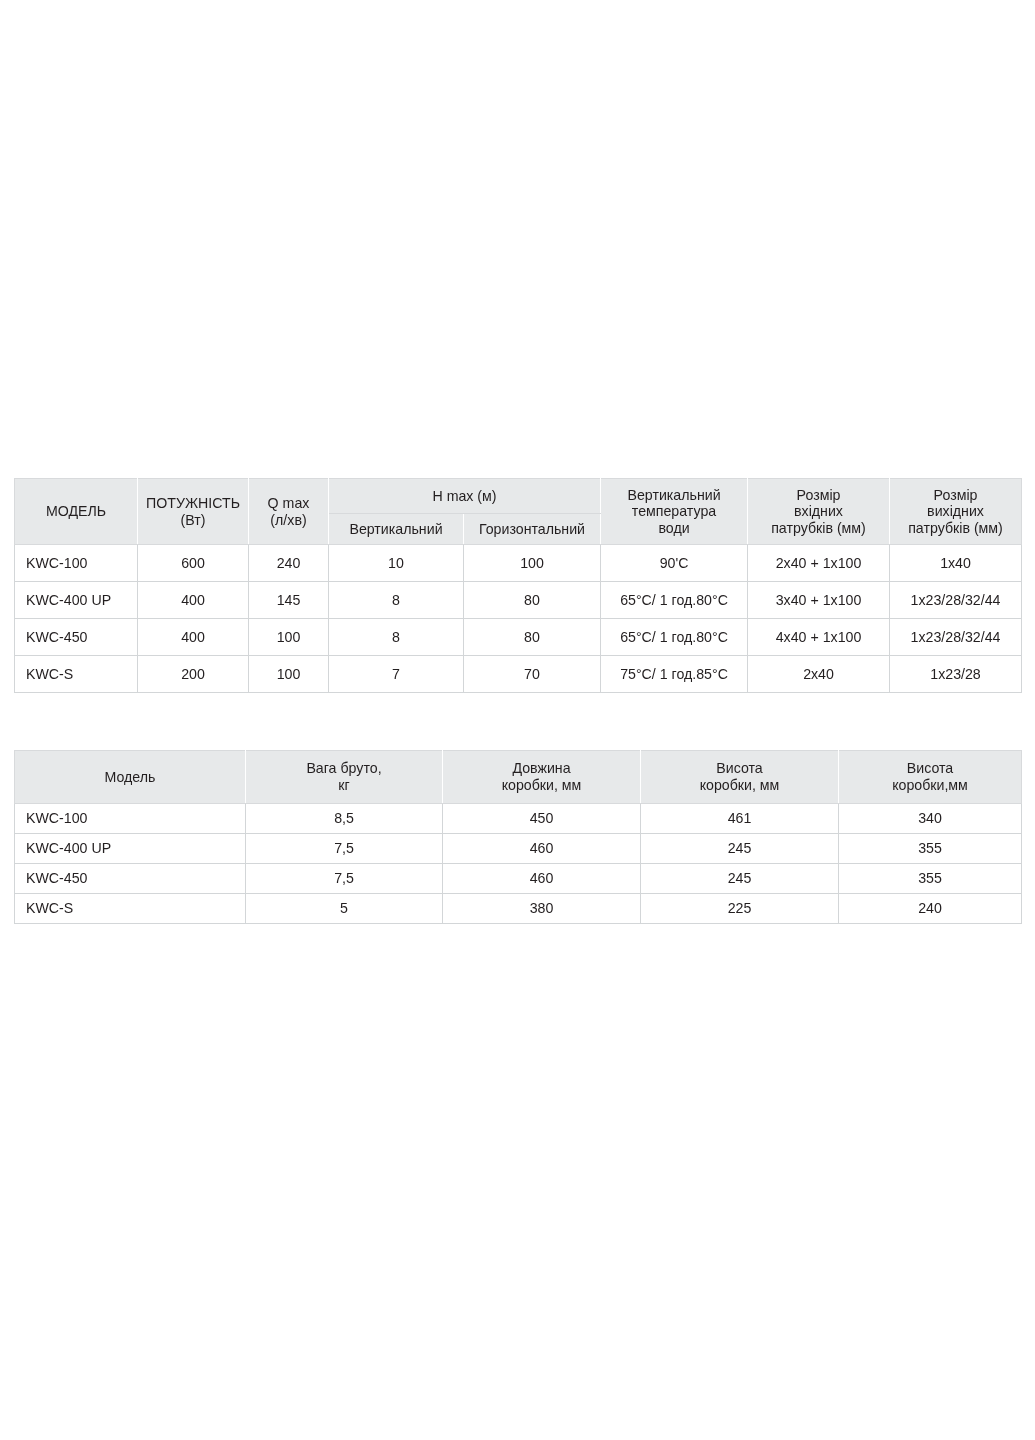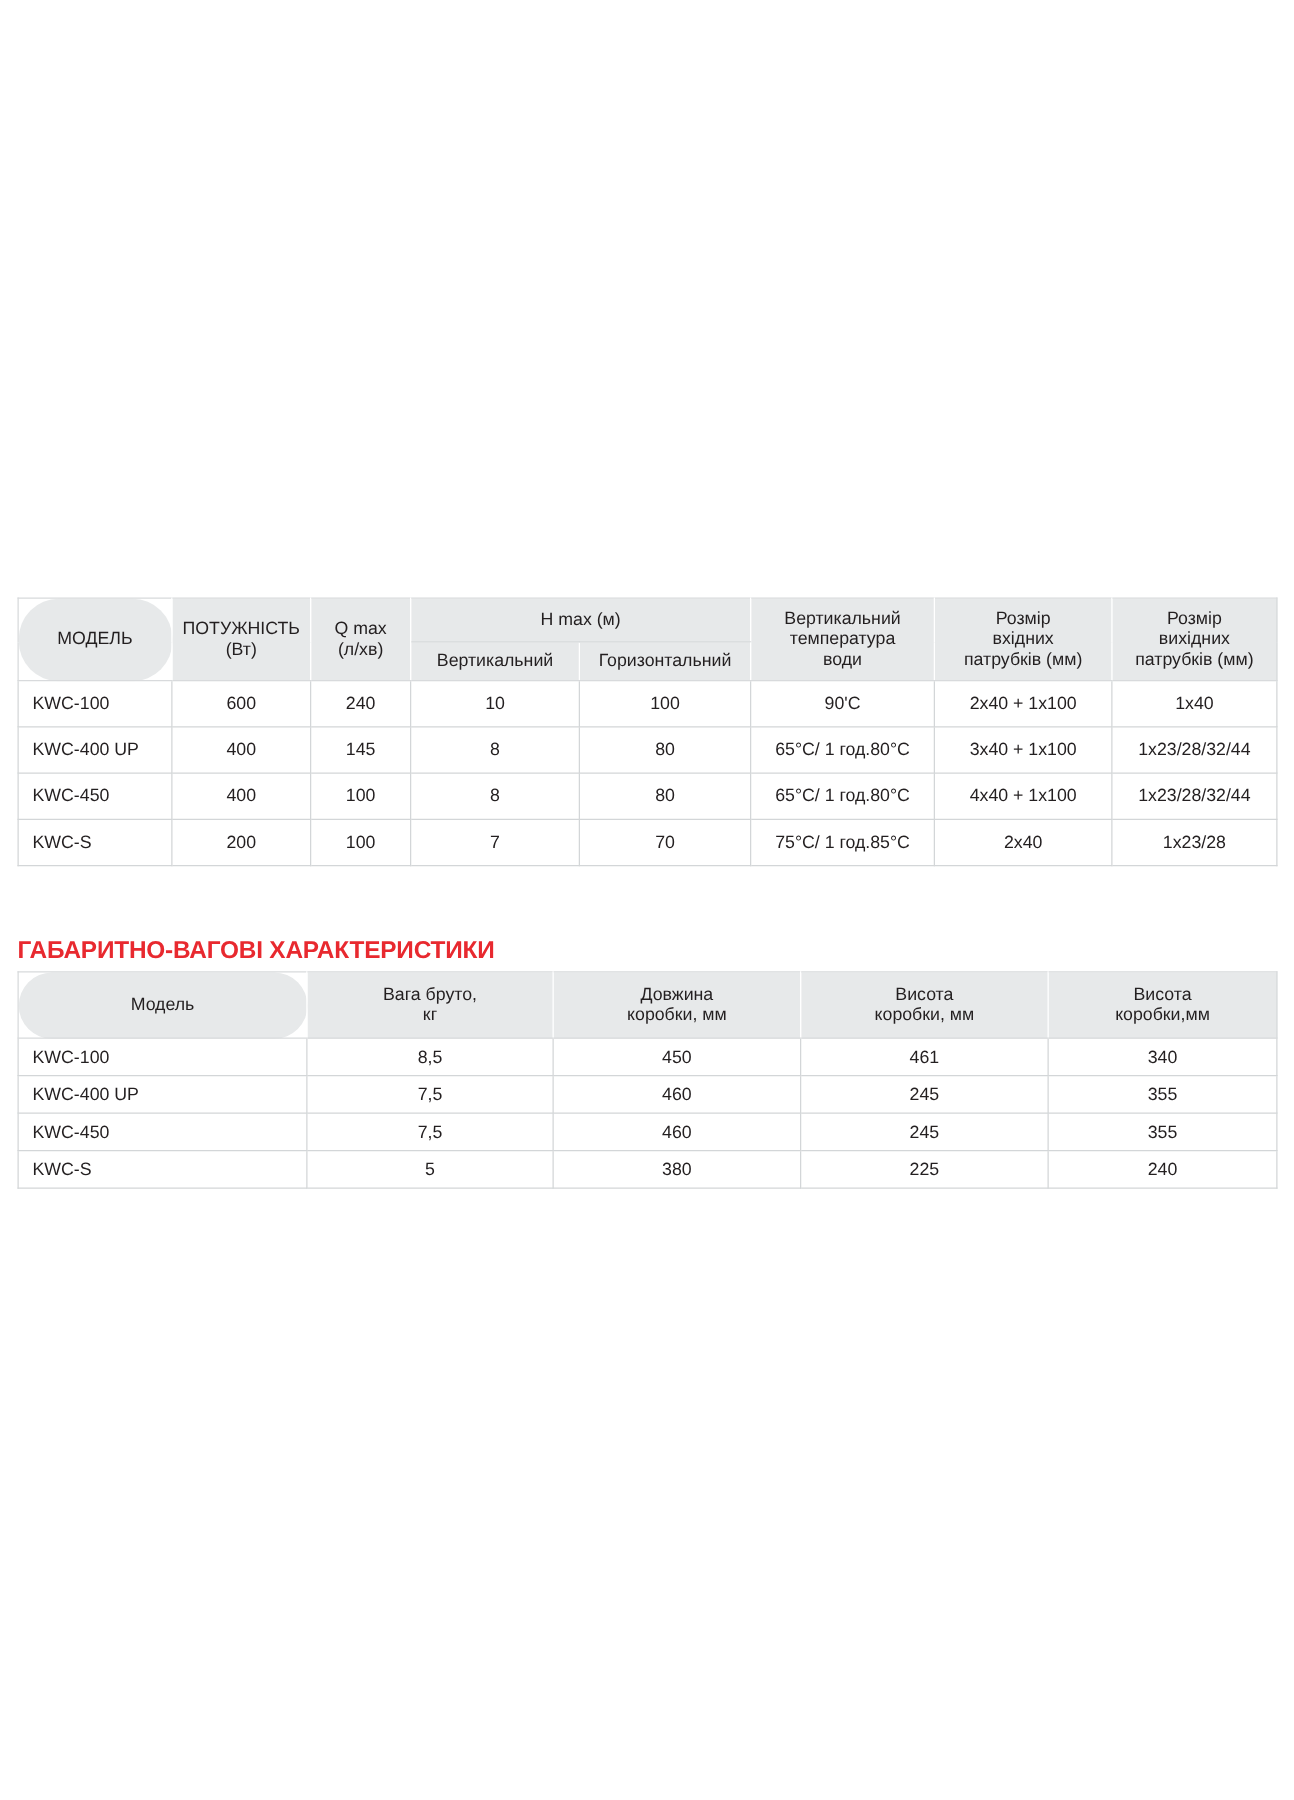--- a/index.html
+++ b/index.html
@@ -61,21 +61,21 @@
     text-align: center;
     vertical-align: middle;
     line-height: 1.17;
   }
   table.spec thead th {
     background: #e7e9ea;
     border-color: #ffffff;
     border-top-color: #d8dadc;
     border-bottom-color: #d8dadc;
   }
-  table.spec thead th.edge-left  { border-left-color: #d8dadc; border-radius: 32px; }
+  table.spec thead th.edge-left  { border-left-color: #d8dadc; }
   table.spec thead th.edge-right { border-right-color: #d8dadc; }
 
   table.spec tbody td {
     background: #ffffff;
     border-color: #d3d6d8;
   }
   table.spec tbody td.model {
     text-align: left;
     padding-left: 11px;
   }
@@ -183,21 +183,20 @@
           <td>75°C/ 1 год.85°C</td>
           <td>2x40</td>
           <td>1x23/28</td>
         </tr>
       </tbody>
     </table>
   </div>
 
   <div class="section" id="section-dims">
 
-    <h2 class="section-title">ГАБАРИТНО-ВАГОВІ ХАРАКТЕРИСТИКИ</h2>
 
     <table class="spec" id="table-dims">
       <colgroup>
         <col style="width:231px">
         <col style="width:197px">
         <col style="width:198px">
         <col style="width:198px">
         <col style="width:183px">
       </colgroup>
       <thead>

